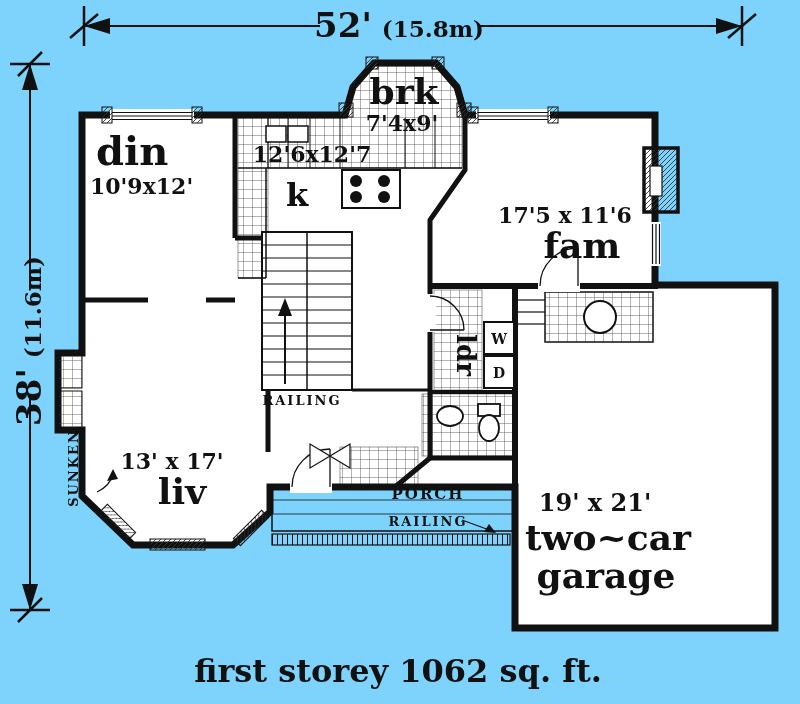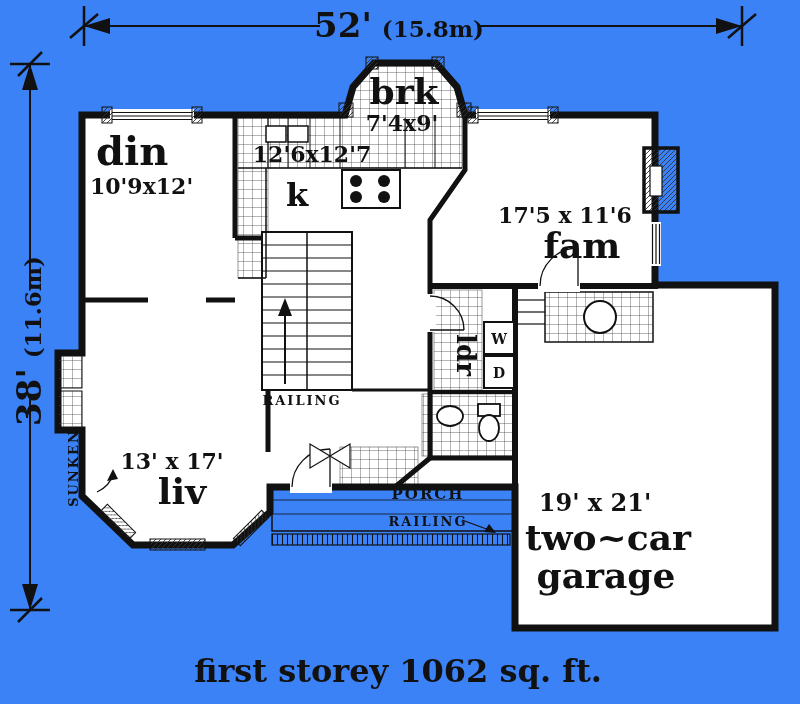--- a/index.html
+++ b/index.html
@@ -1,16 +1,16 @@
 <!DOCTYPE html>
 <html><head>
 <meta charset="utf-8">
 <style>
   html,body{margin:0;padding:0;background:#ffffff;}
-  .stage{position:relative;width:800px;height:704px;background:#3b82f6;overflow:hidden;}
+  .stage{position:relative;width:800px;height:704px;background:#7dd3fc;overflow:hidden;}
   svg{display:block;}
   .t{font-family:"DejaVu Serif",serif;font-weight:700;fill:#111111;}
   .sm{font-family:"DejaVu Serif",serif;font-weight:700;fill:#111111;letter-spacing:2px;}
 </style>
 </head>
 <body>
 
 <div class="stage">
 <svg width="800" height="704" viewBox="0 0 800 704">
   <defs>

